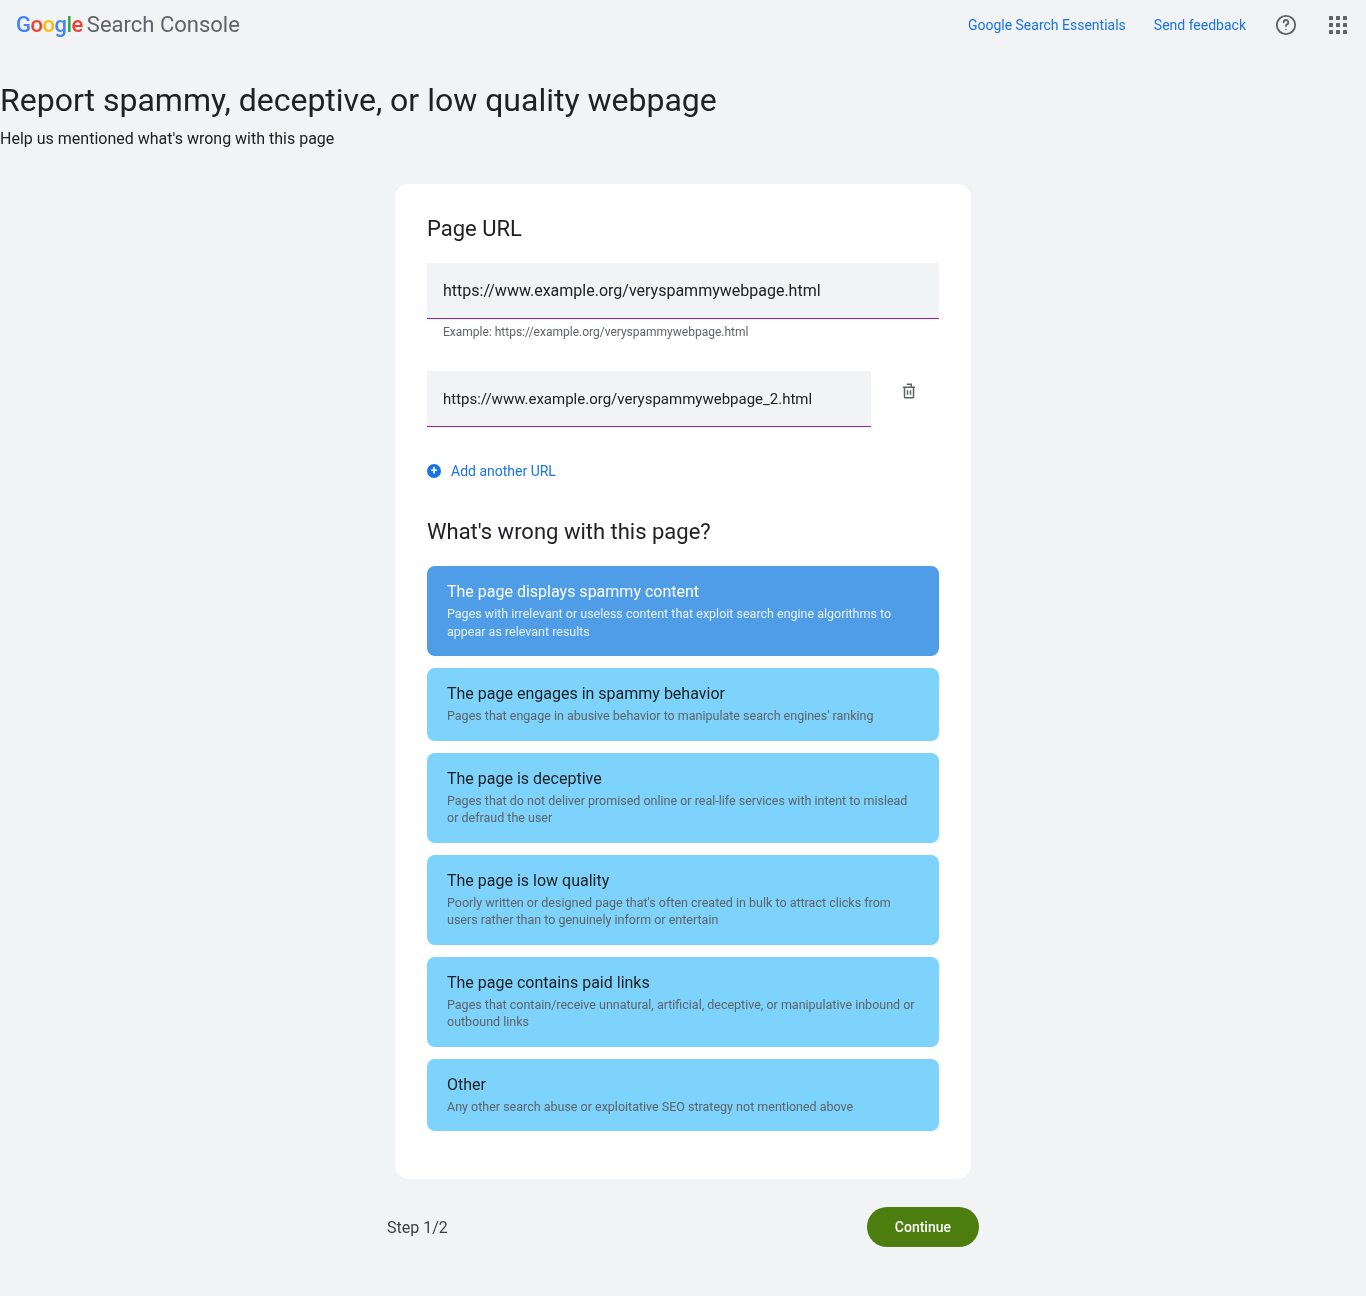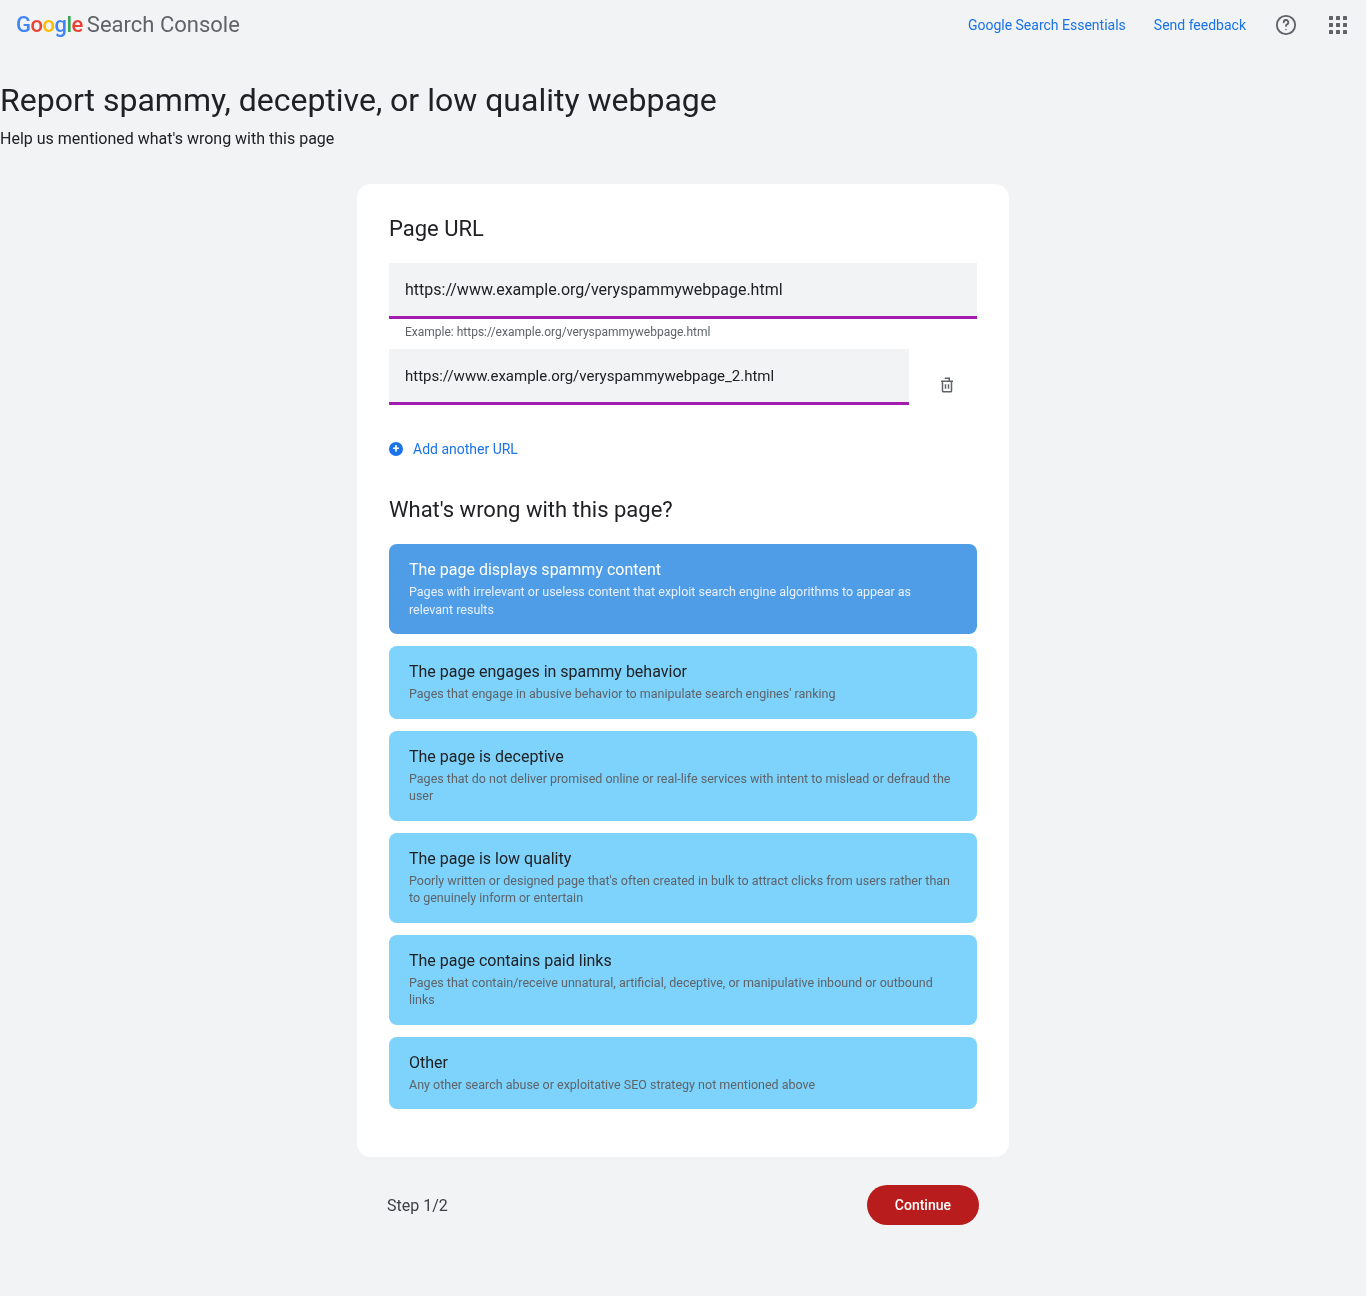--- a/index.html
+++ b/index.html
@@ -90,51 +90,51 @@
       color: #202124;
       margin-bottom: 10px;
     }
     .page-subtitle {
       font-size: 16px;
       color: #202124;
     }
     .main-card {
       background: #fff;
       border-radius: 14px;
-      width: 652px;
+      width: 576px;
       margin: 0 auto;
       padding: 32px 32px 36px 32px;
     }
     .section-title {
       font-size: 22px;
       font-weight: 400;
       color: #202124;
       margin-bottom: 22px;
     }
     .url-input-wrapper {
       position: relative;
       margin-bottom: 6px;
     }
     .url-input {
       width: 100%;
       height: 56px;
       background: #f1f3f4;
       border: none;
-      border-bottom: 3px solid #a21caf;
+      border-bottom: 1px solid #a21caf;
       padding: 0 16px;
       font-size: 16px;
       color: #202124;
       outline: none;
       font-family: inherit;
     }
     .url-input-row {
       display: flex;
-      align-items: flex-end;
+      align-items: flex-start;
       gap: 18px;
-      margin-top: 10px;
+      margin-top: 32px;
     }
     .url-input-row .url-input {
       flex: 1;
       width: auto;
       font-size: 15px;
     }
     .delete-btn {
       width: 40px;
       height: 40px;
       border: none;
@@ -206,21 +206,21 @@
       display: flex;
       align-items: center;
       justify-content: space-between;
       padding: 0 4px;
     }
     .step-text {
       font-size: 16px;
       color: #3c4043;
     }
     .continue-btn {
-      background: #b91c1c;
+      background: #4d7c0f;
       color: #fff;
       border: none;
       border-radius: 22px;
       padding: 12px 28px;
       font-size: 14px;
       font-weight: 500;
       cursor: pointer;
       font-family: inherit;
     }
   </style>

